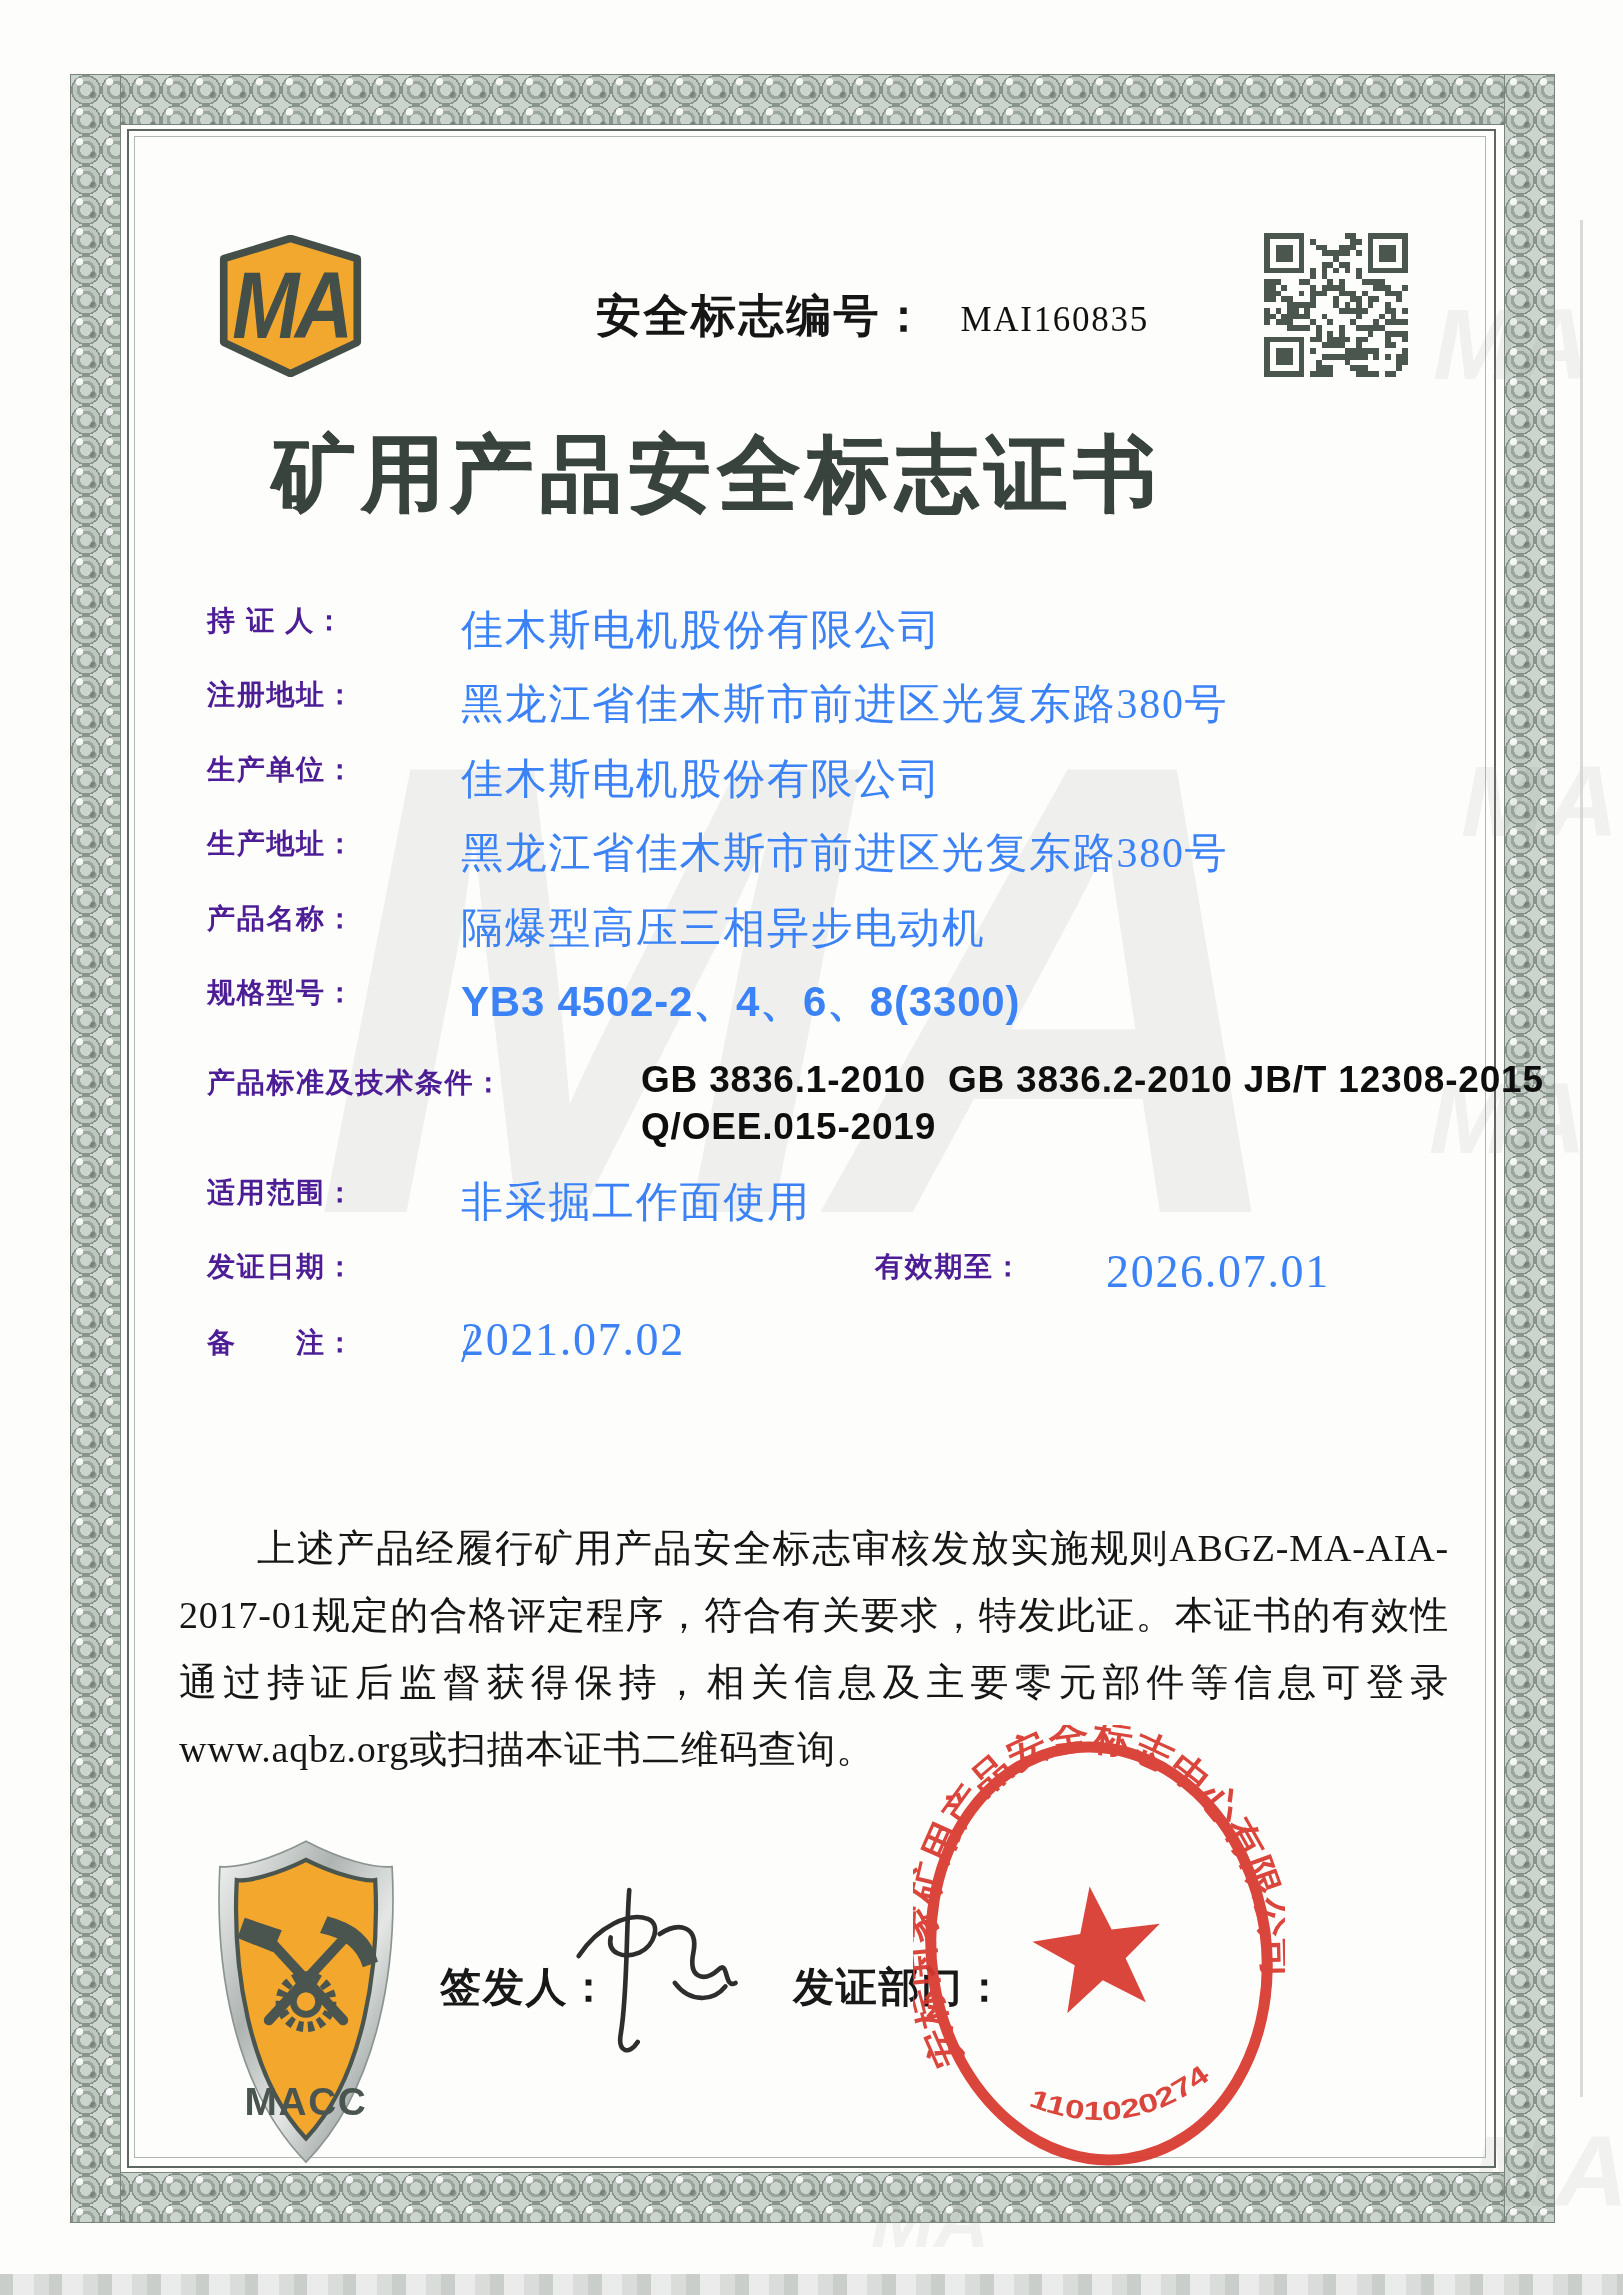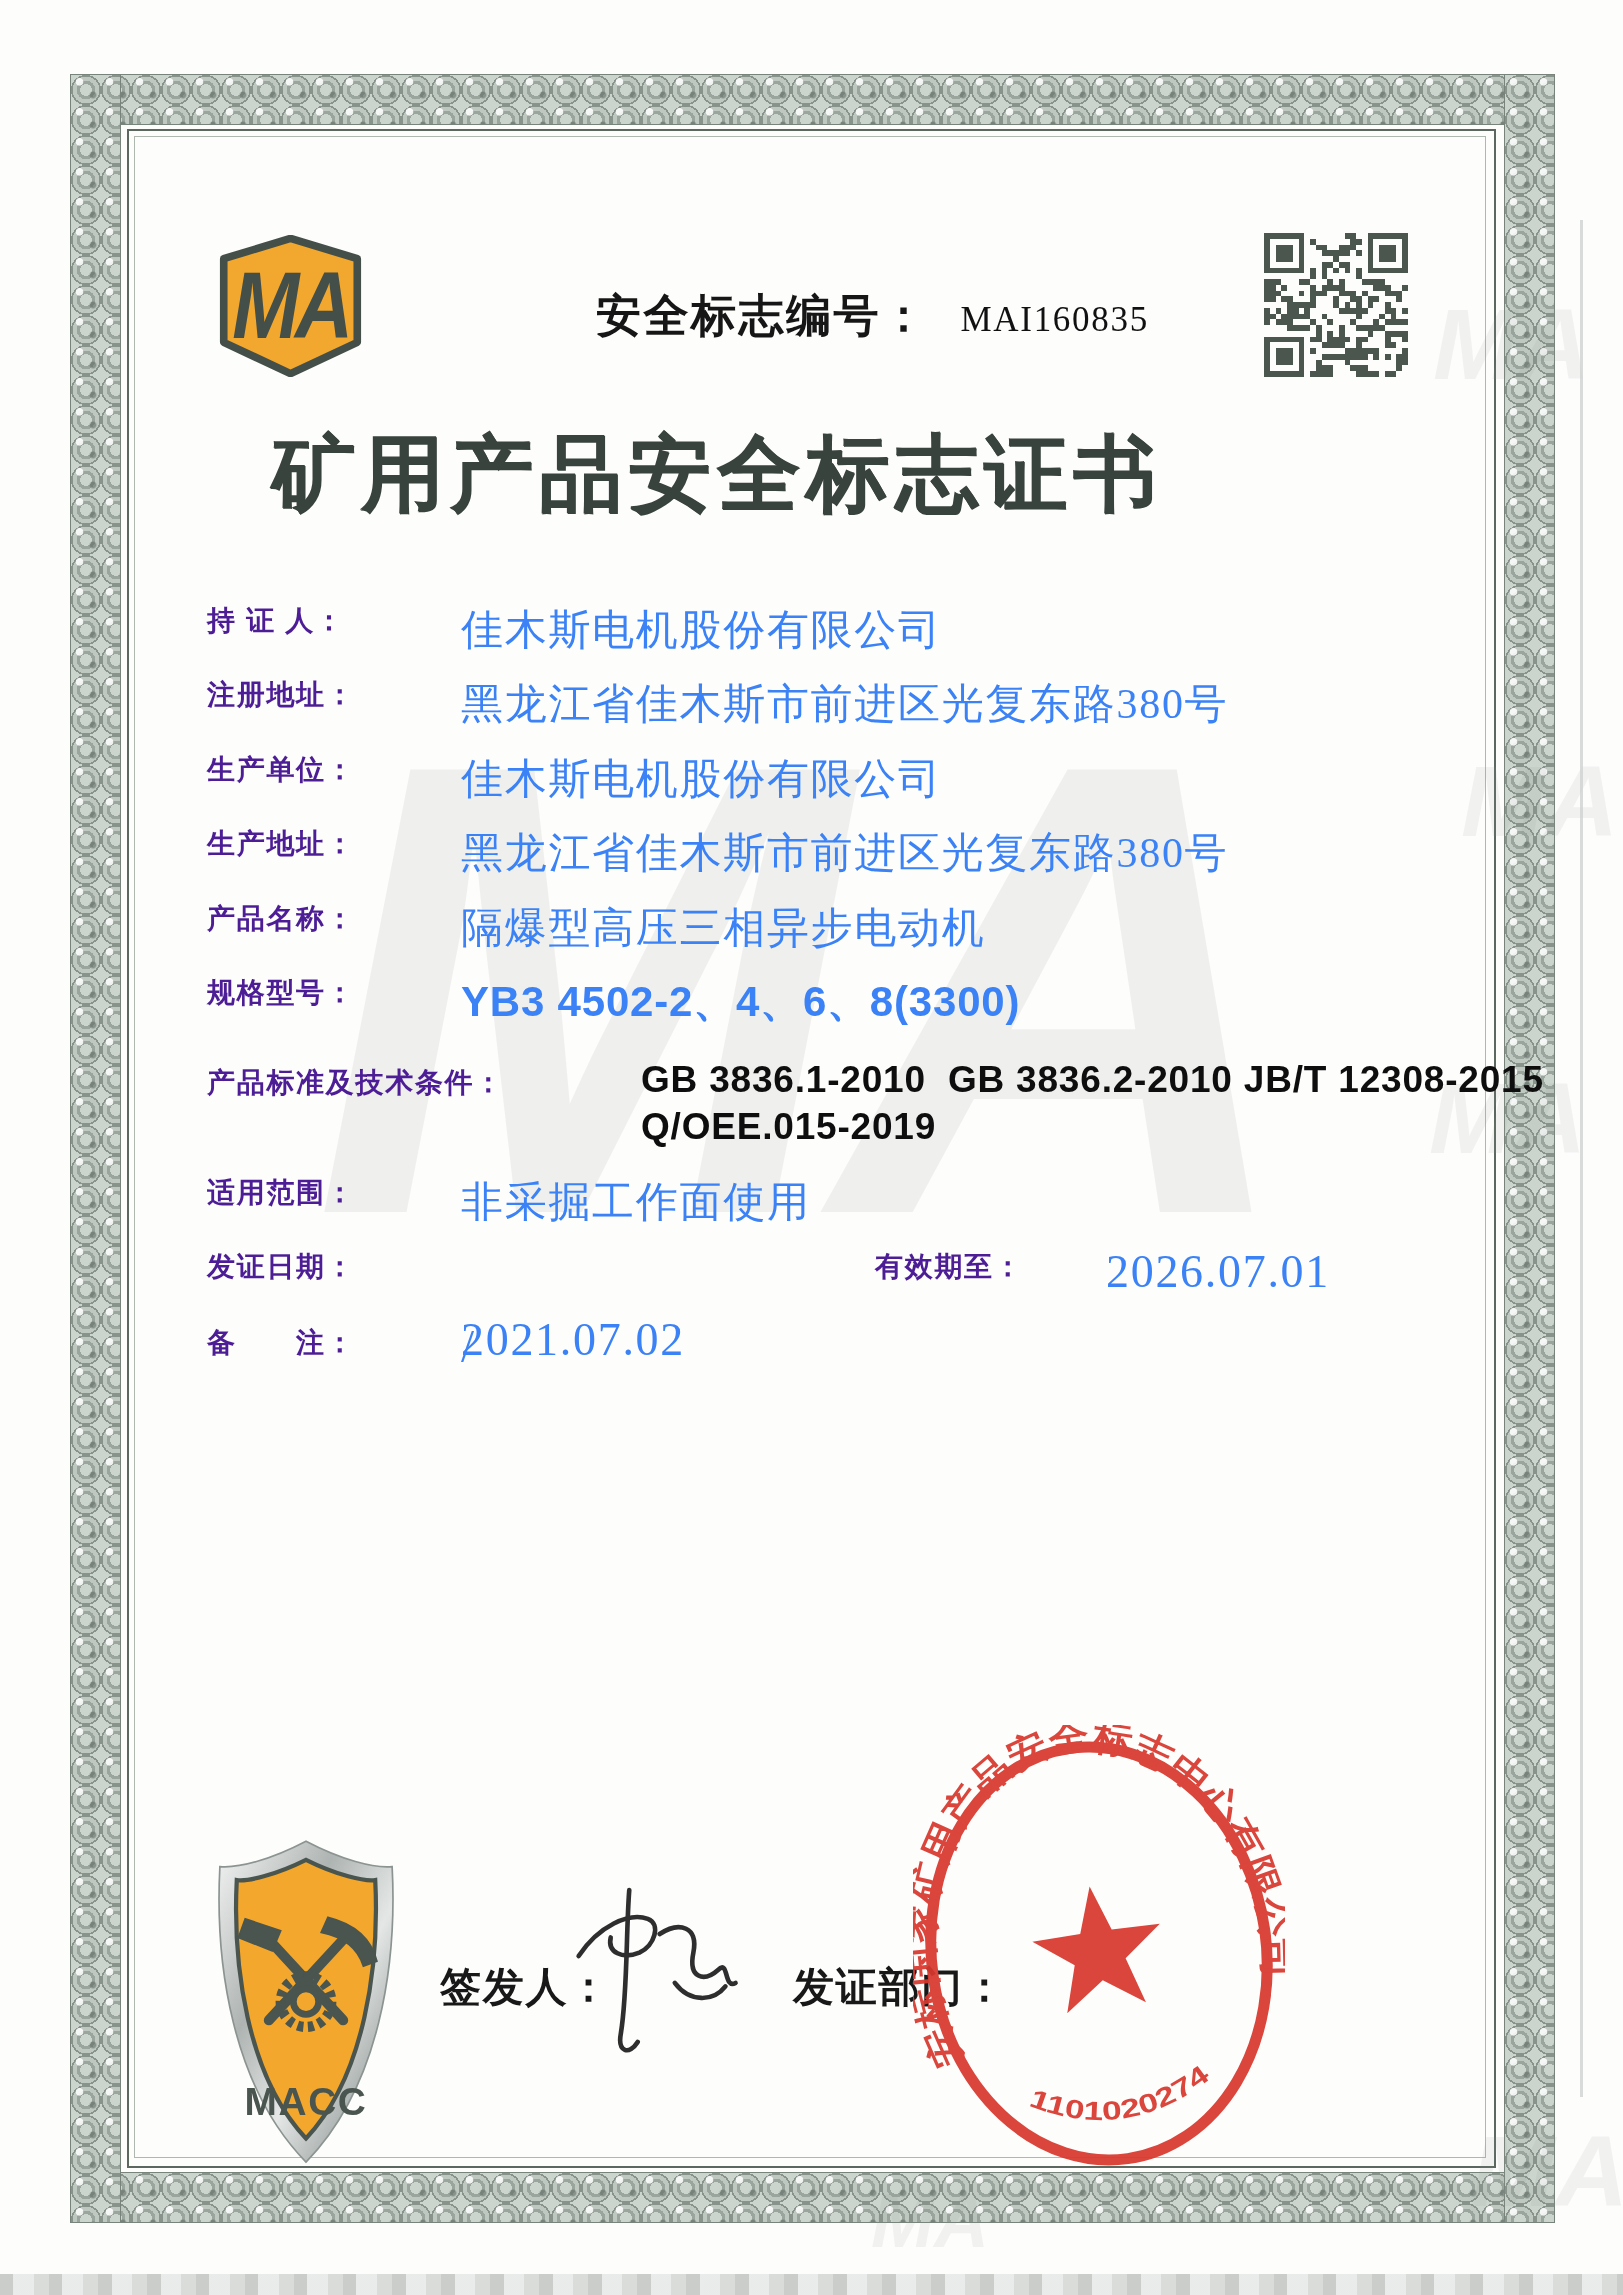--- a/index.html
+++ b/index.html
@@ -112,20 +112,21 @@
   <div class="value" style="top:1174px;">非采掘工作面使用</div>
 
   <div class="label" style="top:1248px;">发证日期：</div>
   <div class="value date-val" style="top:1313px;text-align:right;">2021.07.02</div>
   <div class="label" style="left:875px;top:1248px;">有效期至：</div>
   <div class="value date-val" style="left:1106px;top:1245px;">2026.07.01</div>
 
   <div class="label" style="top:1324px;">备　　注：</div>
   <div class="value" style="top:1319px;font-size:47px;">/</div>
 
+  <div class="para">上述产品经履行矿用产品安全标志审核发放实施规则ABGZ-MA-AIA-2017-01规定的合格评定程序，符合有关要求，特发此证。本证书的有效性通过持证后监督获得保持，相关信息及主要零元部件等信息可登录www.aqbz.org或扫描本证书二维码查询。</div>
 
   <svg class="c" style="left:203px;top:1836px;" width="206" height="333" viewBox="0 0 244 394">
     <defs>
       <linearGradient id="silver" x1="0" y1="0" x2="1" y2="1">
         <stop offset="0" stop-color="#f4f5f4"></stop>
         <stop offset="0.35" stop-color="#aeb4b2"></stop>
         <stop offset="0.6" stop-color="#e4e7e6"></stop>
         <stop offset="1" stop-color="#6f7977"></stop>
       </linearGradient>
     </defs>

